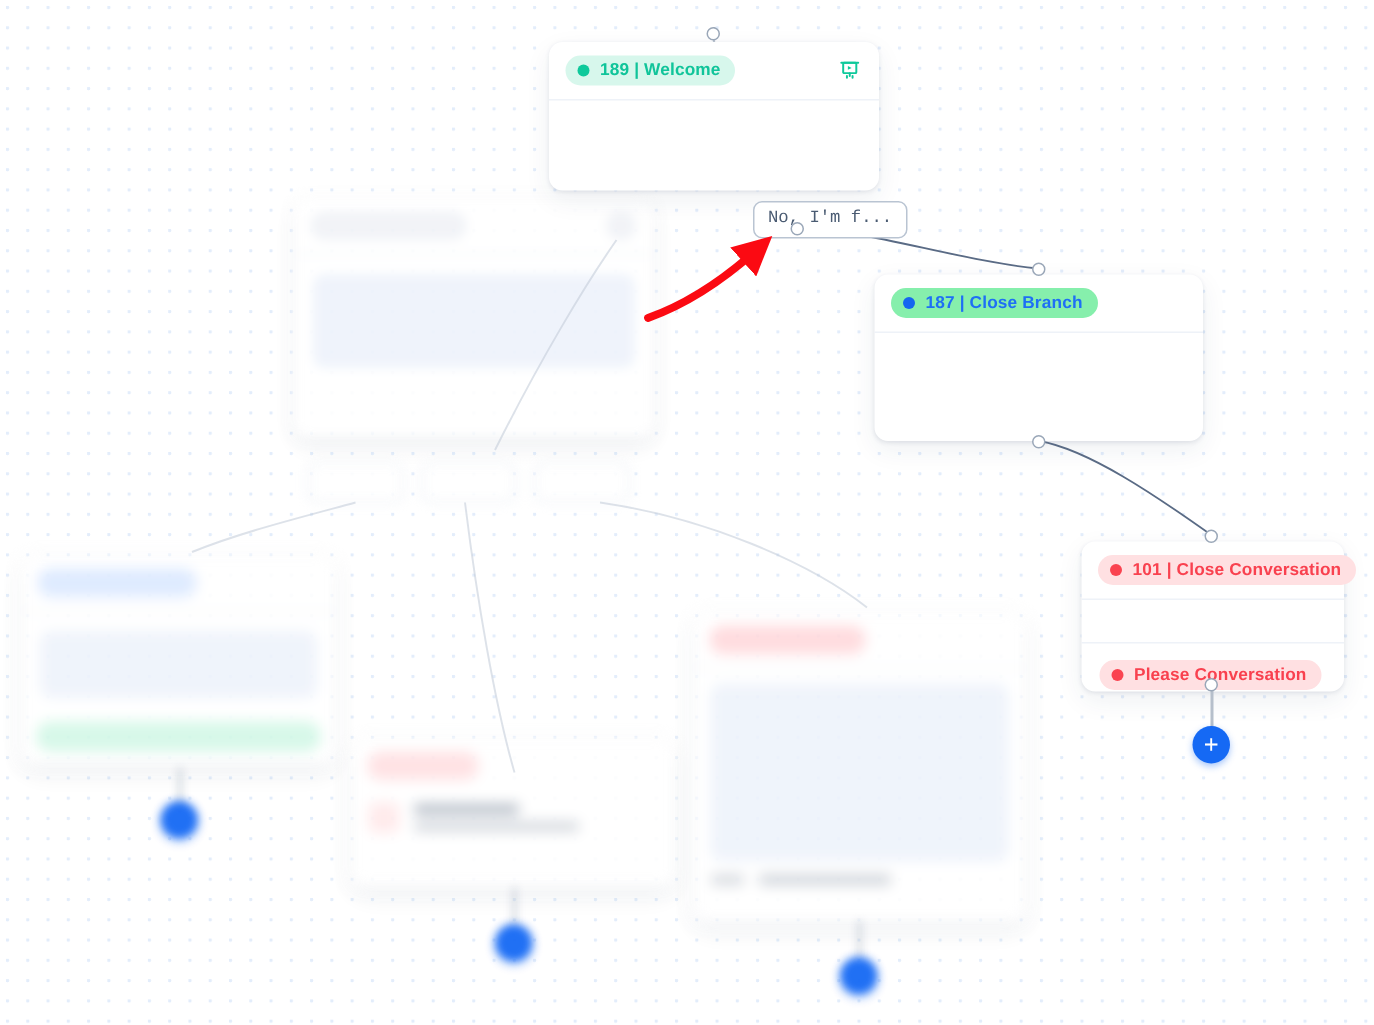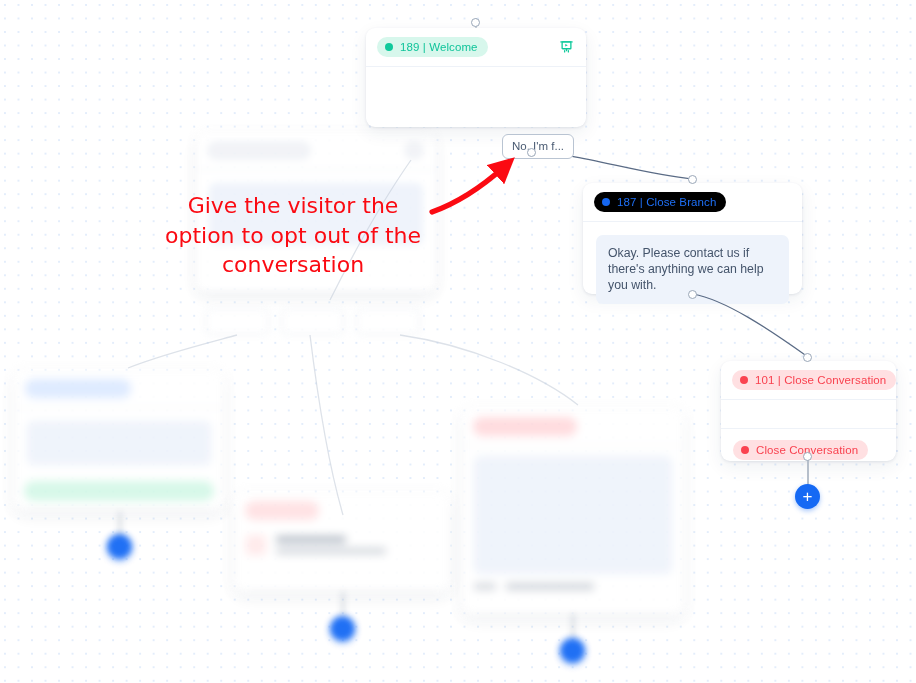--- a/index.html
+++ b/index.html
@@ -49,35 +49,35 @@
     padding: 11px 12px;
   }
 
   .chip {
     display: inline-flex;
     align-items: center;
     gap: 7px;
     border-radius: 12px;
     padding: 3px 10px 3px 8px;
     font-size: 11.5px;
-    font-weight: normal;
+    font-weight: bold;
     letter-spacing: .1px;
     line-height: 14px;
     white-space: nowrap;
   }
   .dot {
     width: 8px;
     height: 8px;
     border-radius: 50%;
     flex: 0 0 auto;
     display: inline-block;
   }
   .chip-green { background: #d7f7ec; color: #10c49a; }
   .chip-green .dot { background: #0ec99b; }
-  .chip-blue  { background: #000000; color: #1e6ff5; }
+  .chip-blue  { background: #86efac; color: #1e6ff5; }
   .chip-blue  .dot { background: #1566f0; }
   .chip-red   { background: #ffe0e2; color: #f9414f; }
   .chip-red   .dot { background: #fa4350; }
 
   .bubble {
     background: #eef3fb;
     border-radius: 7px;
     padding: 10px 12px 11px 12px;
     font-size: 12.3px;
     line-height: 16px;
@@ -101,20 +101,21 @@
     position: absolute;
     background: #ffffff;
     border: 1px solid #b9c4d2;
     border-radius: 6px;
     font-size: 11.5px;
     color: #4a5b72;
     padding: 4px 9px 5px 9px;
     line-height: 14px;
     white-space: nowrap;
     z-index: 5;
+    font-family: Liberation Mono, monospace;
   }
 
   
   .add-btn {
     position: absolute;
     width: 25px;
     height: 25px;
     border-radius: 50%;
     background: #1569f4;
     color: #fff;
@@ -287,55 +288,49 @@
   </div>
   <div class="handle" style="left:527px; top:148px;"></div>
 
   <div class="node" style="left:583px; top:183px; width:219px; height:111px;">
     <div class="node-head">
       <span class="chip chip-blue">
         <span class="dot"></span>
         <span>187 | Close Branch</span>
       </span>
     </div>
-    <div class="node-body">
-      <div class="bubble">Okay. Please contact us if there's anything we can help you with.</div>
-    </div>
   </div>
   <div class="handle" style="left:688px; top:175px;"></div>
   <div class="handle" style="left:688px; top:290px;"></div>
 
   <div class="node" style="left:721px; top:361px; width:175px; height:100px;">
     <div class="node-head">
       <span class="chip chip-red">
         <span class="dot"></span>
         <span>101 | Close Conversation</span>
       </span>
     </div>
     <div style="height:28px;"></div>
     <div class="node-foot">
       <span class="chip chip-red">
         <span class="dot"></span>
-        <span>Close Conversation</span>
+        <span>Please Conversation</span>
       </span>
     </div>
   </div>
   <div class="handle" style="left:803px; top:353px;"></div>
   <div class="handle" style="left:803px; top:452px;"></div>
   <div class="stem" style="left:807px; top:458px; height:28px;"></div>
   <div class="add-btn" style="left:795px; top:484px;">
     <span>+</span>
   </div>
 
   <svg id="arrow-layer" viewBox="0 0 916 683">
     <defs>
       <marker id="redhead" markerWidth="5" markerHeight="5" refX="2.2" refY="2.5" orient="auto">
         <path d="M0,0 L5,2.5 L0,5 z" fill="#fb0a12"></path>
       </marker>
     </defs>
     <path d="M432,212 C460,202 485,184 504,167" stroke="#fb0a12" stroke-width="5.2" fill="none" stroke-linecap="round" marker-end="url(#redhead)"></path>
   </svg>
 
-  <div id="annotation">Give the visitor the
-option to opt out of the
-conversation</div>
 
 </div>
 
 </body></html>

